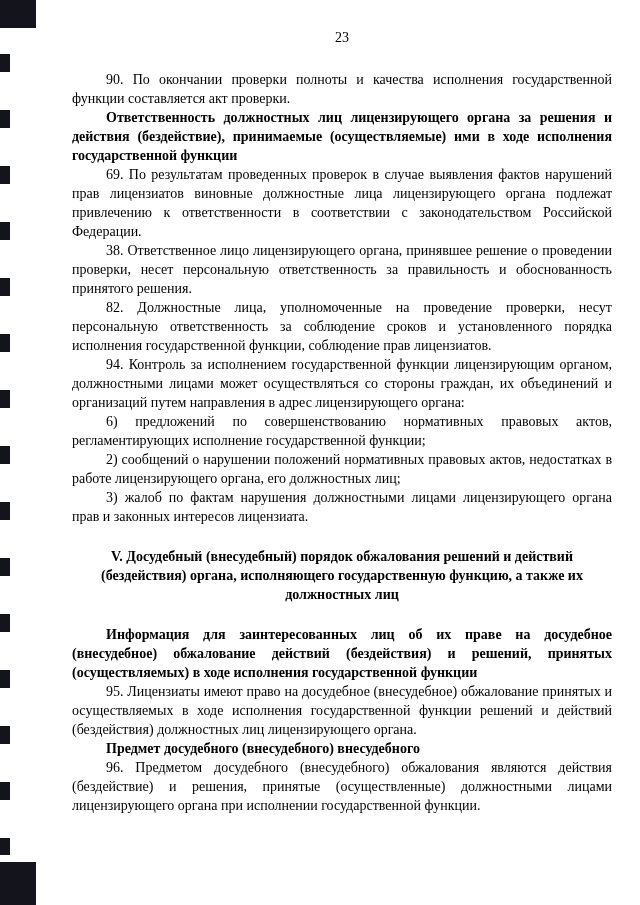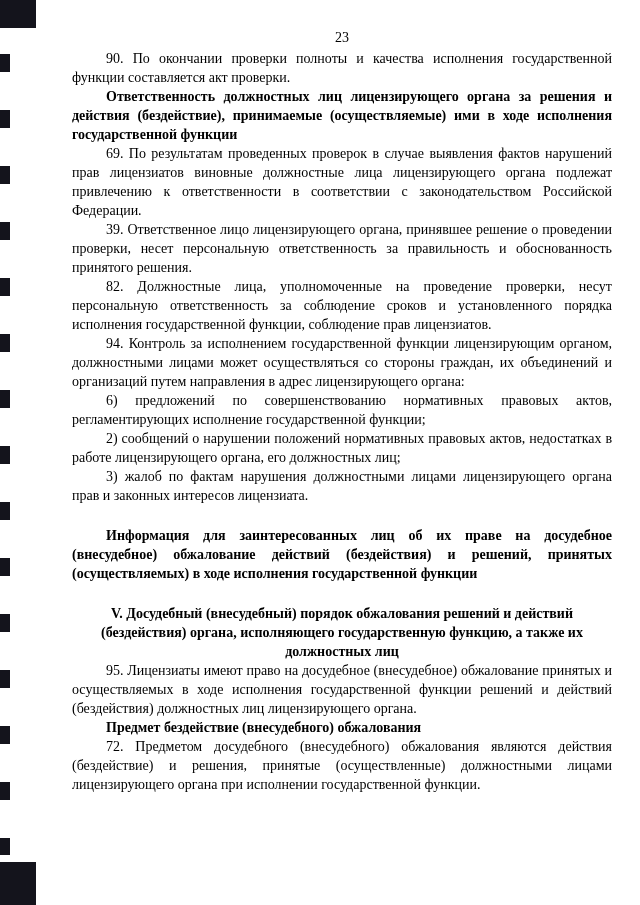--- a/index.html
+++ b/index.html
@@ -49,21 +49,21 @@
     left: 72px;
     right: 28px;
     text-align: center;
     font-size: 14px;
   }
 
   .doc {
     position: absolute;
     left: 72px;
     right: 28px;
-    top: 49px;
+    top: 70px;
     font-size: 14px;
     line-height: 19px;
   }
   .doc p {
     margin: 0;
     text-align: justify;
     text-justify: inter-word;
     text-indent: 34px;
   }
   .doc p.bold { font-weight: bold; font-family: Liberation Serif, serif; }
@@ -81,26 +81,26 @@
   <div class="edge-block-top"></div>
   <div class="edge-ticks"></div>
   <div class="edge-block-bottom"></div>
 
   <div class="page-number">23</div>
 
   <div class="doc">
     <p>90. По окончании проверки полноты и качества исполнения государственной функции составляется акт проверки.</p>
     <p class="bold">Ответственность должностных лиц лицензирующего органа за решения и действия (бездействие), принимаемые (осуществляемые) ими в ходе исполнения государственной функции</p>
     <p>69. По результатам проведенных проверок в случае выявления фактов нарушений прав лицензиатов виновные должностные лица лицензирующего органа подлежат привлечению к ответственности в соответствии с законодательством Российской Федерации.</p>
-    <p>39. Ответственное лицо лицензирующего органа, принявшее решение о проведении проверки, несет персональную ответственность за правильность и обоснованность принятого решения.</p>
+    <p>38. Ответственное лицо лицензирующего органа, принявшее решение о проведении проверки, несет персональную ответственность за правильность и обоснованность принятого решения.</p>
     <p>82. Должностные лица, уполномоченные на проведение проверки, несут персональную ответственность за соблюдение сроков и установленного порядка исполнения государственной функции, соблюдение прав лицензиатов.</p>
     <p>94. Контроль за исполнением государственной функции лицензирующим органом, должностными лицами может осуществляться со стороны граждан, их объединений и организаций путем направления в адрес лицензирующего органа:</p>
     <p>6) предложений по совершенствованию нормативных правовых актов, регламентирующих исполнение государственной функции;</p>
     <p>2) сообщений о нарушении положений нормативных правовых актов, недостатках в работе лицензирующего органа, его должностных лиц;</p>
     <p>3) жалоб по фактам нарушения должностными лицами лицензирующего органа прав и законных интересов лицензиата.</p>
+    <p class="bold center gap-top">V. Досудебный (внесудебный) порядок обжалования решений и действий (бездействия) органа, исполняющего государственную функцию, а также их должностных лиц</p>
     <p class="bold gap-top">Информация для заинтересованных лиц об их праве на досудебное (внесудебное) обжалование действий (бездействия) и решений, принятых (осуществляемых) в ходе исполнения государственной функции</p>
-    <p class="bold center gap-top">V. Досудебный (внесудебный) порядок обжалования решений и действий (бездействия) органа, исполняющего государственную функцию, а также их должностных лиц</p>
     <p>95. Лицензиаты имеют право на досудебное (внесудебное) обжалование принятых и осуществляемых в ходе исполнения государственной функции решений и действий (бездействия) должностных лиц лицензирующего органа.</p>
-    <p class="bold">Предмет бездействие (внесудебного) обжалования</p>
-    <p>72. Предметом досудебного (внесудебного) обжалования являются действия (бездействие) и решения, принятые (осуществленные) должностными лицами лицензирующего органа при исполнении государственной функции.</p>
+    <p class="bold">Предмет досудебного (внесудебного) внесудебного</p>
+    <p>96. Предметом досудебного (внесудебного) обжалования являются действия (бездействие) и решения, принятые (осуществленные) должностными лицами лицензирующего органа при исполнении государственной функции.</p>
   </div>
 
 </div>
 
 </body></html>

